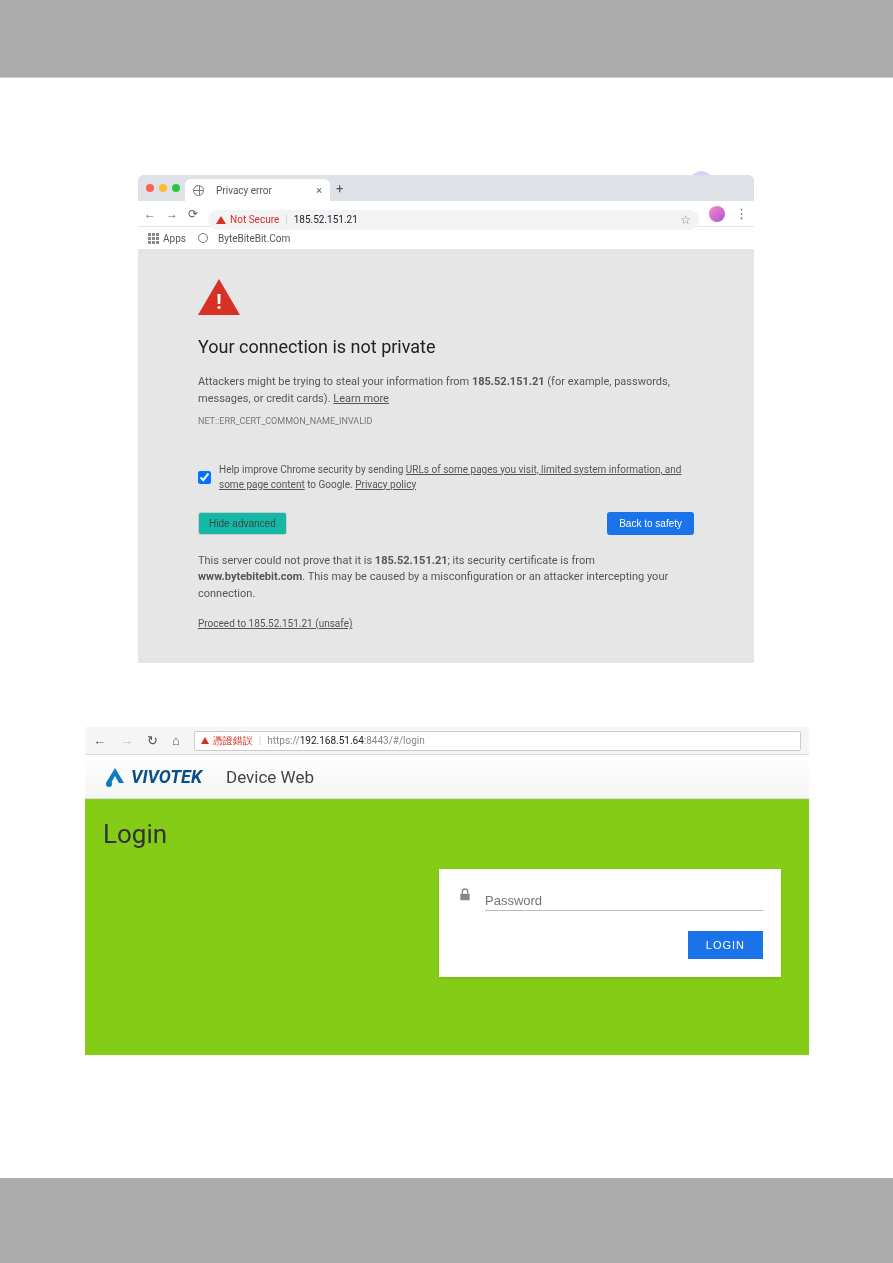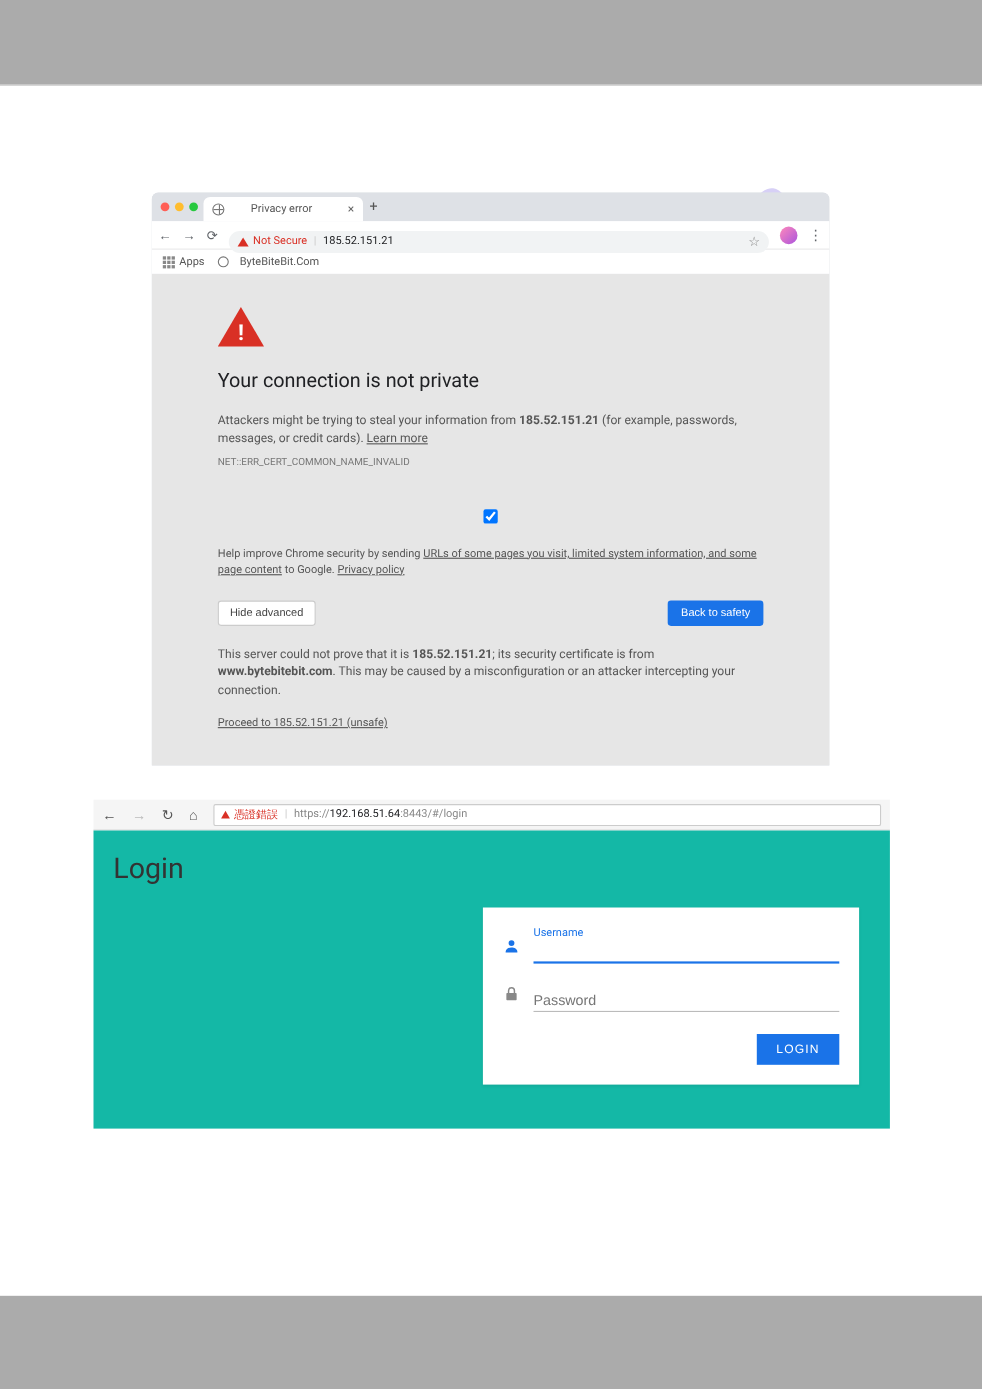--- a/index.html
+++ b/index.html
@@ -46,21 +46,21 @@
     background: #fff;
     height: 22px;
     margin-top: 4px;
     border-radius: 6px 6px 0 0;
     display: flex;
     align-items: center;
     padding: 0 8px;
     font-size: 10px;
     color: #555;
     min-width: 145px;
-    gap: 24px;
+    gap: 12px;
   }
   .tab .globe-icon { width:11px;height:11px;border:1px solid #777;border-radius:50%;position:relative; }
   .tab .globe-icon::before { content:'';position:absolute;top:0;bottom:0;left:50%;border-left:1px solid #777; }
   .tab .globe-icon::after { content:'';position:absolute;left:0;right:0;top:50%;border-top:1px solid #777; }
   .tab-close { margin-left:auto; font-size:11px; color:#666; cursor:pointer; }
   .new-tab { margin-left:6px; font-size:13px; color:#555; cursor:pointer; }
 
   .toolbar {
     background:#fff;
     display:flex;
@@ -113,24 +113,24 @@
     line-height:1.5;
   }
   .big-warning { position:relative; width:42px;height:36px; margin-bottom:18px; }
   .big-warning .tri { width:0;height:0;border-left:21px solid transparent;border-right:21px solid transparent;border-bottom:36px solid #d93025; }
   .big-warning .excl { position:absolute;top:8px;left:0;right:0;text-align:center;color:#fff;font-size:20px;font-weight:bold; }
 
   .heading { font-size:18px; color:#202124; font-weight:400; margin-bottom:14px; }
   .para { margin-bottom:8px; }
   .para a, .content-area a { color:#555; text-decoration:underline; cursor:pointer; }
   .netcode { font-size:9px; color:#777; margin-bottom:33px; }
-  .help-improve { display:flex; gap:20px; font-size:10px; margin-bottom:20px;flex-direction:column; }
+  .help-improve { display:flex; gap:8px; font-size:10px; margin-bottom:20px; }
   .help-improve input { margin-top:1px; }
   .button-row { display:flex; justify-content:space-between; margin-bottom:18px; }
-  .btn-outline { background:#ffffff;border:1px solid #ccc;border-radius:3px;padding:5px 10px;font-size:10px;color:#444;cursor:pointer; }
+  .btn-outline { background:#14b8a6;border:1px solid #ccc;border-radius:3px;padding:5px 10px;font-size:10px;color:#444;cursor:pointer; }
   .btn-primary { background:#1a73e8;color:#fff;border:none;border-radius:3px;padding:5px 12px;font-size:10px;cursor:pointer; }
   .proceed-link { font-size:10px; text-decoration:underline; color:#555; cursor:pointer; display:inline-block; margin-top:6px;}
 
   
   .browser2 {
     position:absolute;
     top:727px;
     left:85px;
     width:724px;
     background:#fff;
@@ -170,21 +170,21 @@
     height:44px;
     padding:0 18px;
     gap:24px;
     border-bottom:1px solid #ddd;
   }
   .logo { display:flex;align-items:center;gap:4px;font-weight:bold;font-style:italic; color:#0a4f8a; font-size:18px;}
   .logo svg { width:24px;height:24px; }
   .device-web { font-size:17px; color:#444; }
 
   .login-page {
-    background:#14b8a6;
+    background:#84cc16;
     padding:20px 18px 40px 18px;
     min-height:256px;
   }
   .login-title { font-size:26px; color:#333; font-weight:400; margin-bottom:20px;}
   .login-card {
     background:#fff;
     width:342px;
     margin-left:336px;
     padding:18px 18px 18px 18px;
     box-shadow:0 1px 3px rgba(0,0,0,0.1);
@@ -309,36 +309,34 @@
         <span class="warn-triangle" style="border-bottom-width:7px;border-left-width:4px;border-right-width:4px"></span>
         <span>憑證錯誤</span>
       </span>
       <span class="sep2">|</span>
       <span class="url2">
         <span>https://</span><b>192.168.51.64</b><span>:8443/#/login</span>
       </span>
     </div>
   </div>
 
+  <div class="header-bar">
+    <div class="logo">
+      <svg viewBox="0 0 24 24">
+          <path fill="#0a7dc0" d="M3 18 L12 3 L21 18 L16 18 L12 11 L8 18 Z"></path>
+          <circle cx="6" cy="19" r="3" fill="#0a7dc0"></circle>
+        </svg>
+      <span>VIVOTEK</span>
+    </div>
+    <span class="device-web">Device Web</span>
+  </div>
 
   <div class="login-page">
     <div class="login-title">Login</div>
     <div class="login-card">
-      <div class="field-row">
-        <div class="field-icon">
-          <svg width="16" height="16" viewBox="0 0 24 24" fill="#1a73e8">
-              <circle cx="12" cy="8" r="4"></circle>
-              <path d="M4 20c0-4 4-6 8-6s8 2 8 6v1H4z"></path>
-            </svg>
-        </div>
-        <div class="field-wrap">
-          <div class="field-label">Username</div>
-          <input class="field-input" type="text" style="">
-        </div>
-      </div>
       <div class="field-row">
         <div class="field-icon">
           <svg width="16" height="16" viewBox="0 0 24 24" fill="#888">
               <rect x="5" y="10" width="14" height="10" rx="1"></rect>
               <path d="M8 10V7a4 4 0 018 0v3" fill="none" stroke="#888" stroke-width="2"></path>
             </svg>
         </div>
         <div class="field-wrap">
           <input class="field-input pw" type="password" placeholder="Password" style="">
         </div>

